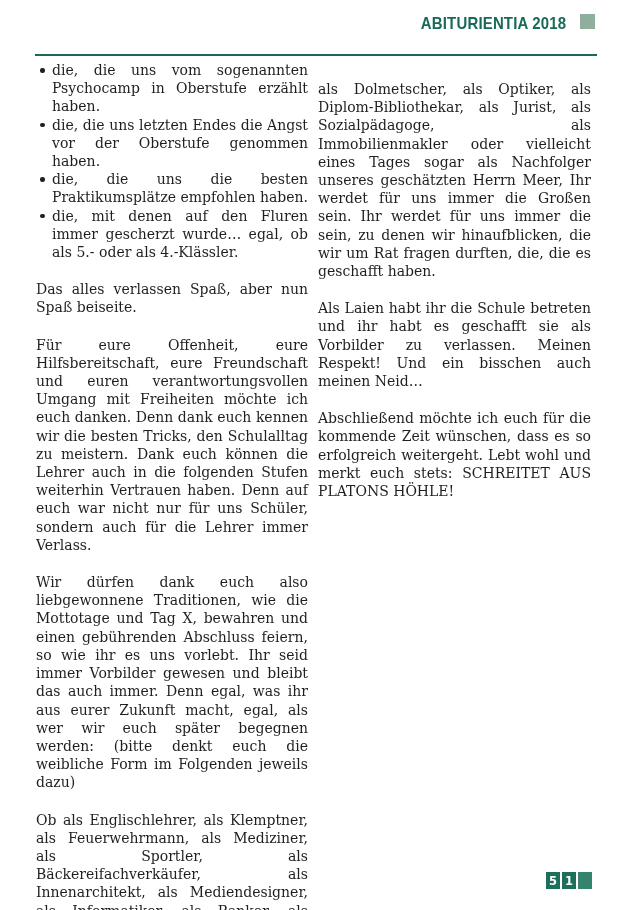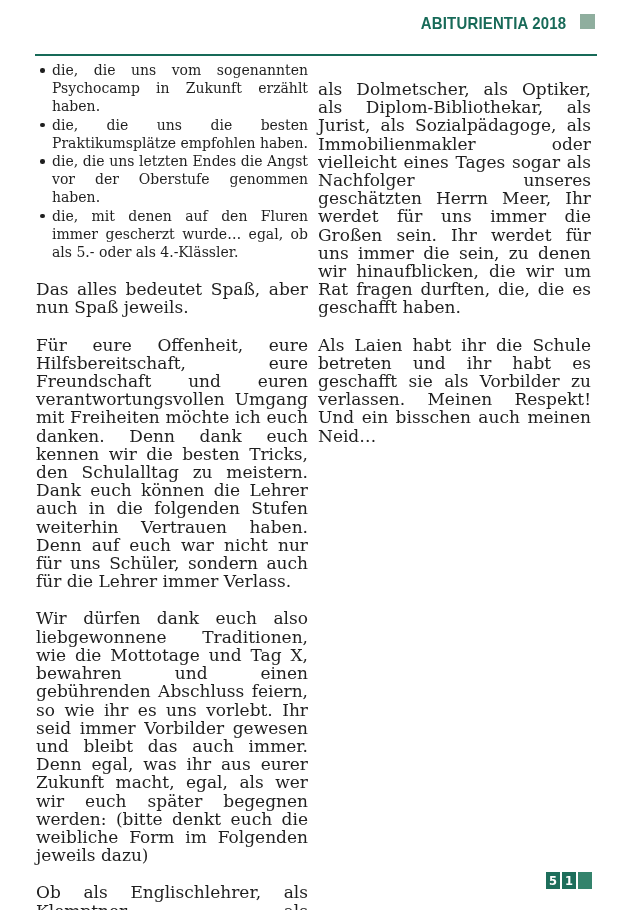--- a/index.html
+++ b/index.html
@@ -51,21 +51,21 @@
     left: 36px;
     top: 61px;
     width: 555px;
     display: flex;
     gap: 10px;
   }
   .col { width: 272px; }
   .col.right { width: 273px; }
   .col p {
     margin: 19px 0 0 0;
-    font-size: 17px;
+    font-size: 14px;
     line-height: 18.2px;
     text-align: justify;
     hyphens: auto;
   }
   .col p:first-child, .bullet-list + p { margin-top: 19px; }
   .col .first-par { margin-top: 0; }
   .bullet-list {
     margin: 0;
     padding: 0;
     list-style: none;
@@ -120,34 +120,35 @@
   <div class="header-row">
     <span class="header-title">ABITURIENTIA 2018</span>
     <span class="header-square"></span>
   </div>
   <div class="rule"></div>
 
   <div class="columns">
 
     <div class="col left">
       <ul class="bullet-list">
-        <li>die, die uns vom sogenannten Psychocamp in Zukunft erzählt haben.</li>
+        <li>die, die uns vom sogenannten Psychocamp in Oberstufe erzählt haben.</li>
+        <li>die, die uns letzten Endes die Angst vor der Oberstufe genommen haben.</li>
         <li>die, die uns die besten Praktikumsplätze empfohlen haben.</li>
-        <li>die, die uns letzten Endes die Angst vor der Oberstufe genommen haben.</li>
         <li>die, mit denen auf den Fluren immer gescherzt wurde… egal, ob als 5.- oder als 4.-Klässler.</li>
       </ul>
-      <p>Das alles bedeutet Spaß, aber nun Spaß jeweils.</p>
+      <p>Das alles verlassen Spaß, aber nun Spaß beiseite.</p>
       <p>Für eure Offenheit, eure Hilfsbereitschaft, eure Freundschaft und euren verantwortungsvollen Umgang mit Freiheiten möchte ich euch danken. Denn dank euch kennen wir die besten Tricks, den Schulalltag zu meistern. Dank euch können die Lehrer auch in die folgenden Stufen weiterhin Vertrauen haben. Denn auf euch war nicht nur für uns Schüler, sondern auch für die Lehrer immer Verlass.</p>
       <p>Wir dürfen dank euch also liebgewonnene Traditionen, wie die Mottotage und Tag X, bewahren und einen gebührenden Abschluss feiern, so wie ihr es uns vorlebt. Ihr seid immer Vorbilder gewesen und bleibt das auch immer. Denn egal, was ihr aus eurer Zukunft macht, egal, als wer wir euch später begegnen werden: (bitte denkt euch die weibliche Form im Folgenden jeweils dazu)</p>
       <p>Ob als Englischlehrer, als Klemptner, als Feuerwehrmann, als Mediziner, als Sportler, als Bäckereifachverkäufer, als Innenarchitekt, als Mediendesigner, als Informatiker, als Banker, als Künstler,</p>
     </div>
 
     <div class="col right">
       <p class="first-par">als Dolmetscher, als Optiker, als Diplom-Bibliothekar, als Jurist, als Sozialpädagoge, als Immobilienmakler oder vielleicht eines Tages sogar als Nachfolger unseres geschätzten Herrn Meer, Ihr werdet für uns immer die Großen sein. Ihr werdet für uns immer die sein, zu denen wir hinaufblicken, die wir um Rat fragen durften, die, die es geschafft haben.</p>
       <p>Als Laien habt ihr die Schule betreten und ihr habt es geschafft sie als Vorbilder zu verlassen. Meinen Respekt! Und ein bisschen auch meinen Neid…</p>
+      <p>Abschließend möchte ich euch für die kommende Zeit wünschen, dass es so erfolgreich weitergeht. Lebt wohl und merkt euch stets: SCHREITET AUS PLATONS HÖHLE!</p>
     </div>
 
   </div>
 
   <div class="footer-pagination">
     <span class="page-box">5</span>
     <span class="page-box">1</span>
     <span class="page-box accent"></span>
   </div>
 

